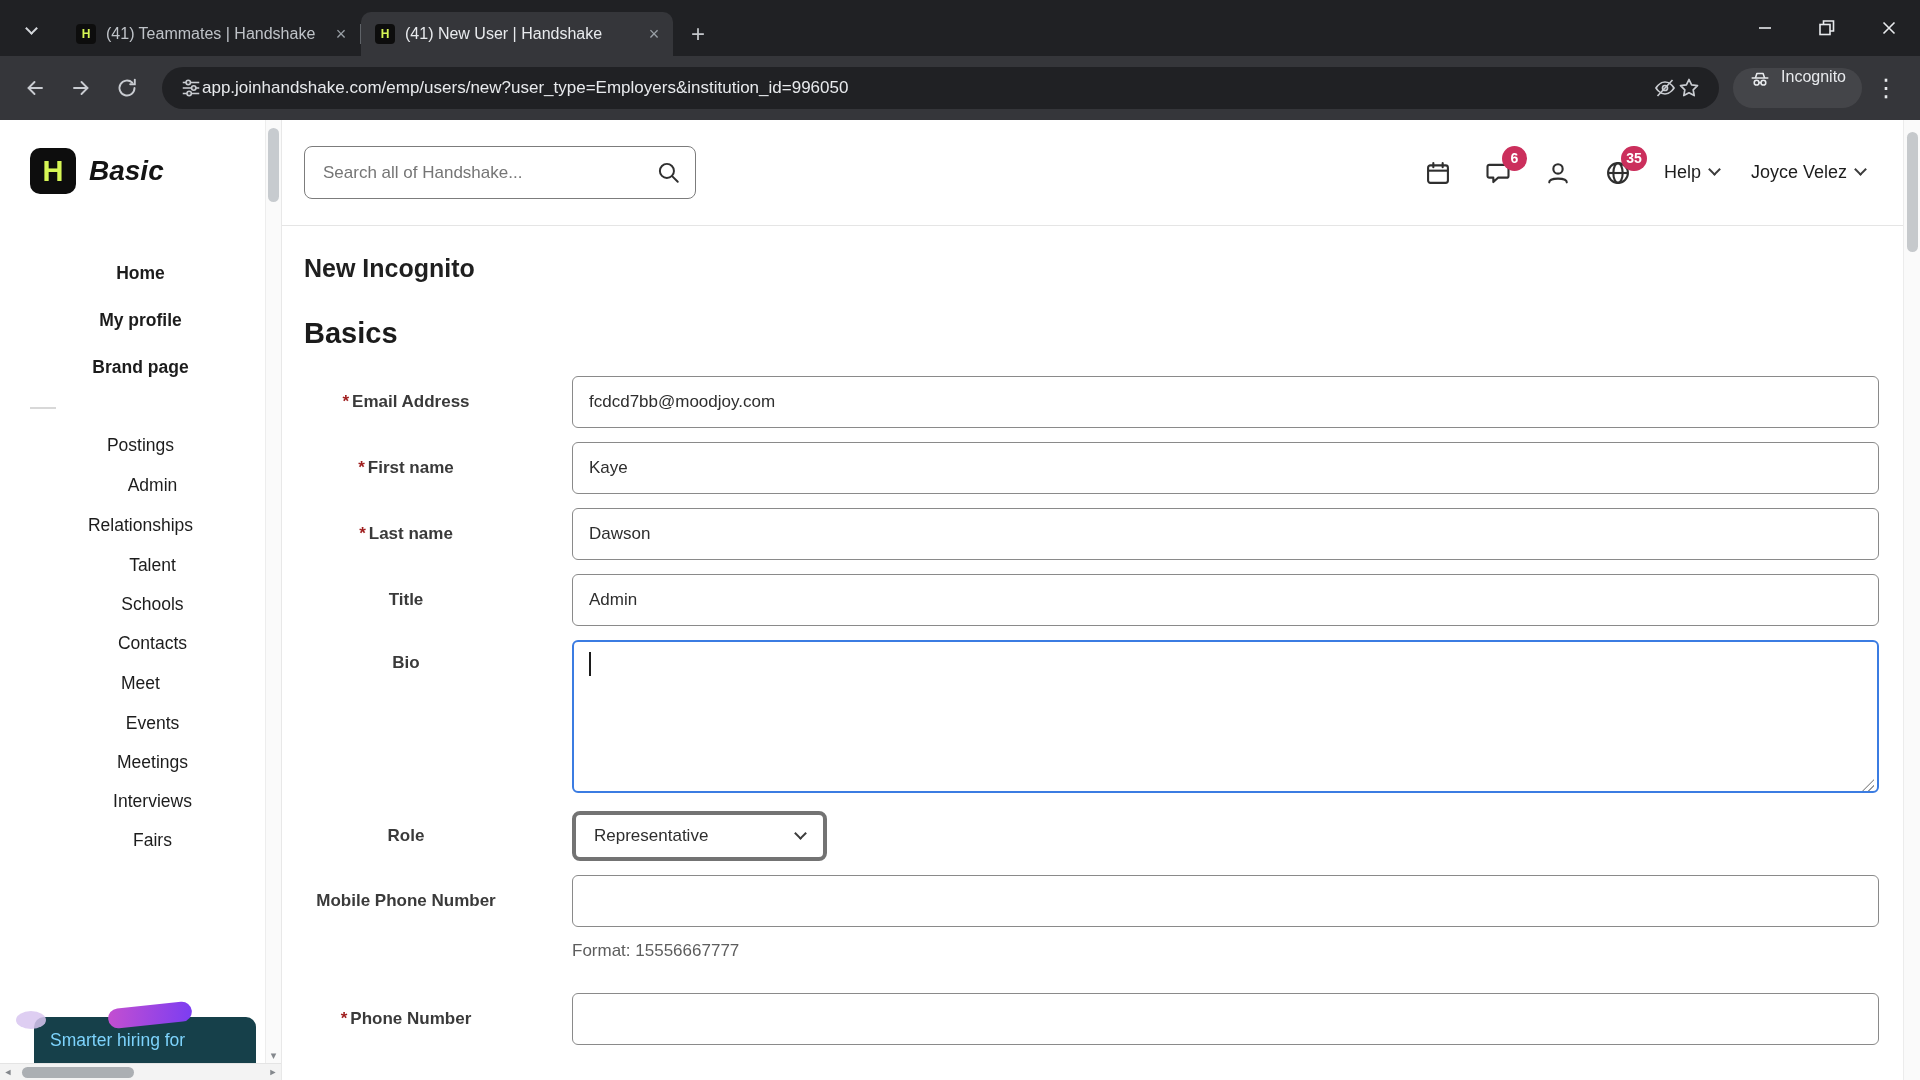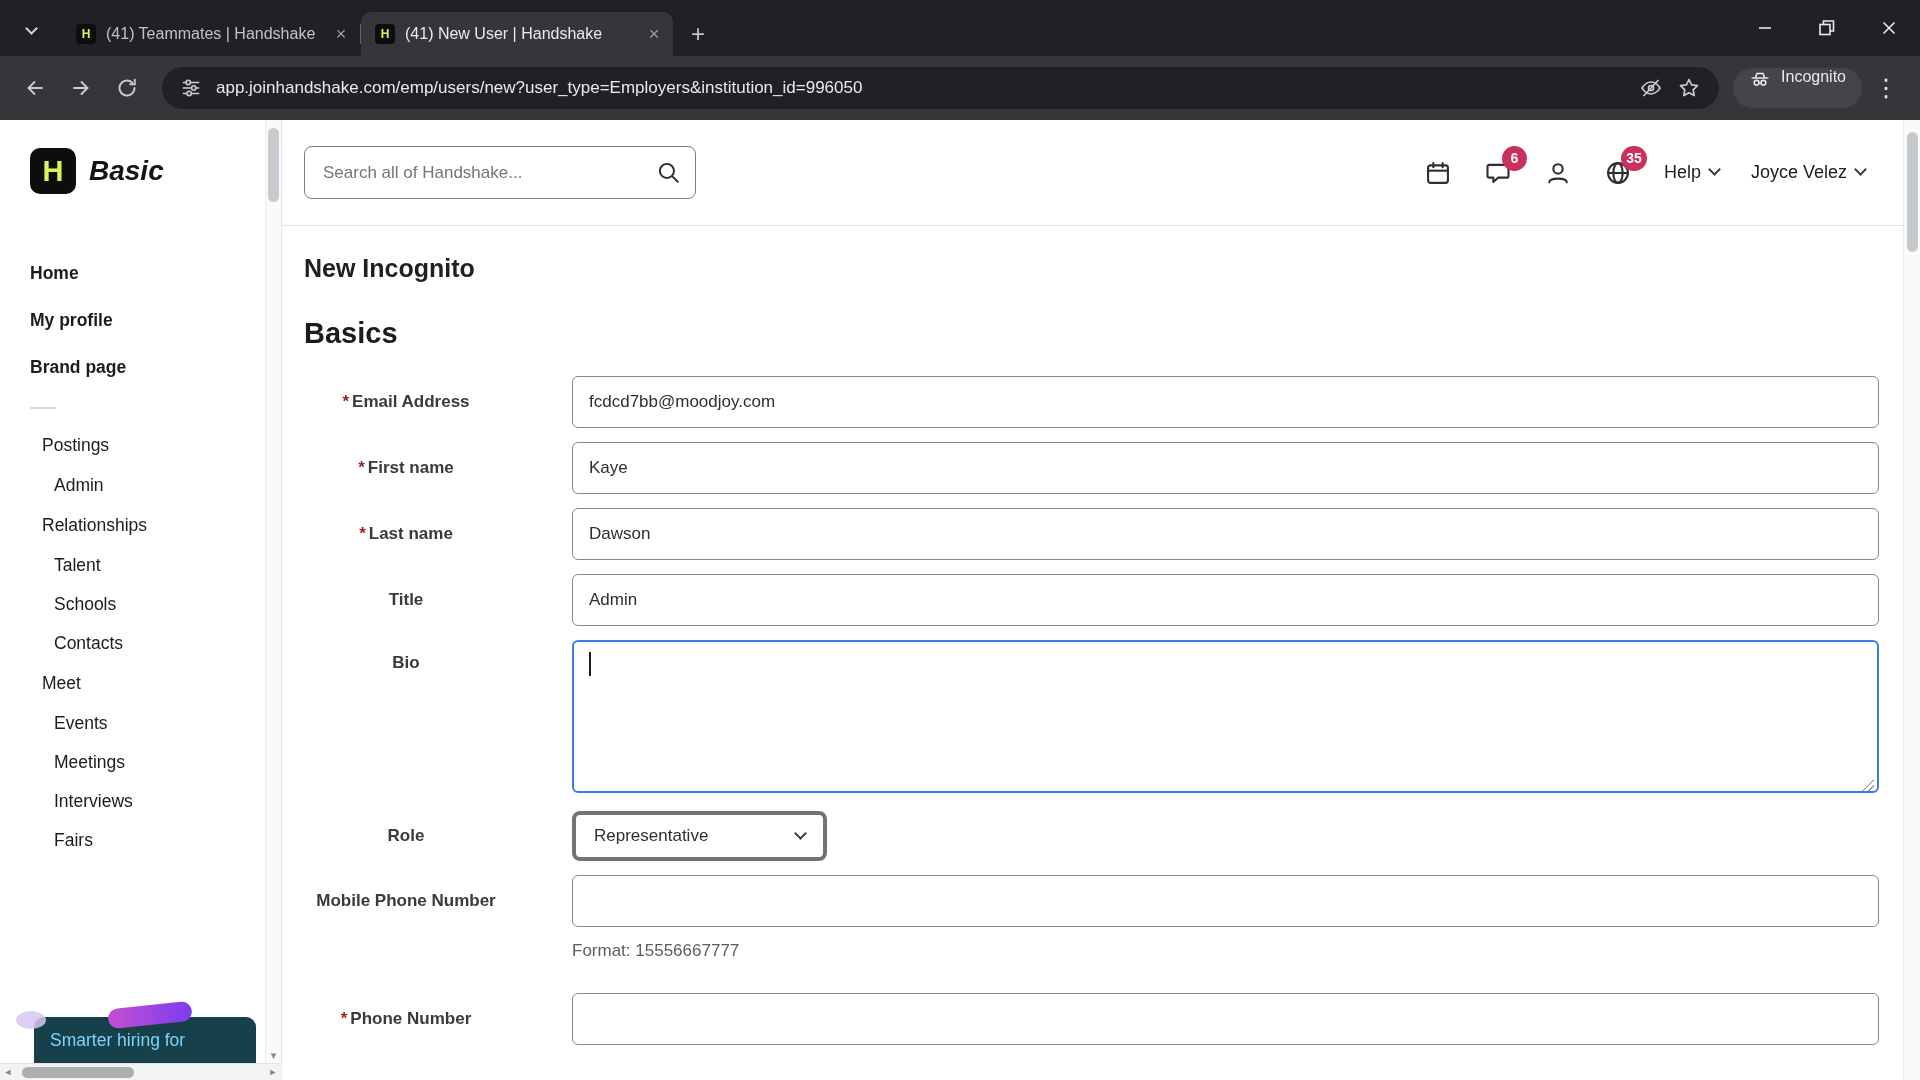--- a/index.html
+++ b/index.html
@@ -17,31 +17,31 @@
   .tab .ttl { flex:1; white-space:nowrap; overflow:hidden; text-overflow:ellipsis; }
   .tab-x { color:#9aa0a6; font-size:18px; width:22px; height:22px; display:grid; place-items:center; border-radius:50%; }
   .tab-sep { width:1px; height:20px; background:#5f6368; align-self:center; }
   .fav { width:20px; height:20px; border-radius:4px; background:#0d0d0d; color:#d6f655; font-weight:800; font-size:12px; display:grid; place-items:center; flex:none; }
   .newtab { width:34px; height:34px; margin-left:8px; align-self:center; display:grid; place-items:center; color:#c3c6ca; font-size:24px; }
   .wctrl { position:absolute; right:0; top:0; height:56px; display:flex; }
   .wbtn { width:62px; height:56px; display:grid; place-items:center; }
 
   .navbar { position:absolute; top:56px; left:0; right:0; height:64px; background:#35363a; display:flex; align-items:center; padding:0 14px; gap:4px; }
   .nav-btn { width:42px; height:42px; border-radius:50%; display:grid; place-items:center; flex:none; }
-  .omnibox { flex:1; height:42px; background:#202124; border-radius:21px; display:flex; align-items:center; padding:0 18px; gap:14px; margin:0 10px; min-width:0; }
+  .omnibox { flex:1; height:42px; background:#202124; border-radius:21px; display:flex; align-items:center; padding:0 18px; margin:0 10px; min-width:0; }
   .url { color:#e8eaed; font-size:17px; white-space:nowrap; overflow:hidden; text-overflow:ellipsis; flex:1; }
   .incog { display:flex; align-items:flex-start; gap:10px; background:rgba(255,255,255,0.08); border-radius:20px; height:40px; padding:0 16px; color:#e8eaed; font-size:16px; flex:none; }
   .menu-dots { color:#e8eaed; font-size:24px; width:40px; text-align:center; flex:none; }
 
   
   .sidebar { position:absolute; top:120px; left:0; width:282px; bottom:0; background:#fff; border-right:1px solid #e8e8e8; }
   .logo-row { display:flex; align-items:center; gap:13px; margin:28px 0 0 30px; }
   .logo-mark { width:46px; height:46px; border-radius:10px; background:#0d0d0d; color:#d6f655; font-size:29px; font-weight:800; display:grid; place-items:center; }
   .plan { font-size:28px; font-weight:700; font-style:italic; color:#141414; }
-  .nav { margin-top:56px; font-size:17.5px; color:#1c1c1c; }
+  .nav { margin-top:56px; font-size:17.5px; color:#1c1c1c;text-align:center; }
   .nav-top { padding:13px 30px; font-weight:700; }
   .nav-div { width:26px; border-top:2px solid #d8d8d8; margin:16px 0 16px 30px; }
   .nav-sec { padding:10px 42px; font-weight:400; }
   .nav-sub { padding:9px 30px 9px 54px; font-weight:400; }
   .promo { position:absolute; left:34px; bottom:17px; width:222px; height:46px; background:#16404a; border-radius:10px 10px 0 0; color:#7dd3fc; display:flex; align-items:center; padding:0 16px; font-size:17.5px; }
   .blob1 { position:absolute; left:74px; top:-12px; width:84px; height:20px; background:linear-gradient(100deg,#c44fd0,#7b3df2); border-radius:12px; transform:rotate(-6deg); }
   .blob2 { position:absolute; left:-18px; top:-6px; width:30px; height:18px; background:#d8c6f0; border-radius:50%; opacity:.85; }
   .sb-v { position:absolute; top:0; right:0; width:16px; bottom:17px; background:#fafafa; border-left:1px solid #ededed; }
   .sb-v-thumb { position:absolute; top:8px; left:2px; width:11px; height:74px; background:#c7cbcf; border-radius:6px; }
   .sb-v-btn { position:absolute; bottom:2px; width:100%; text-align:center; color:#84888d; font-size:11px; line-height:12px; }

